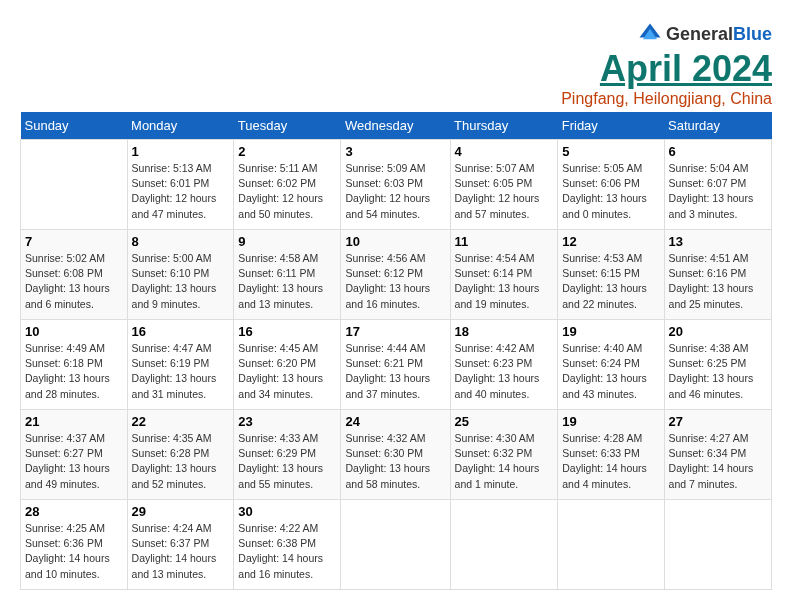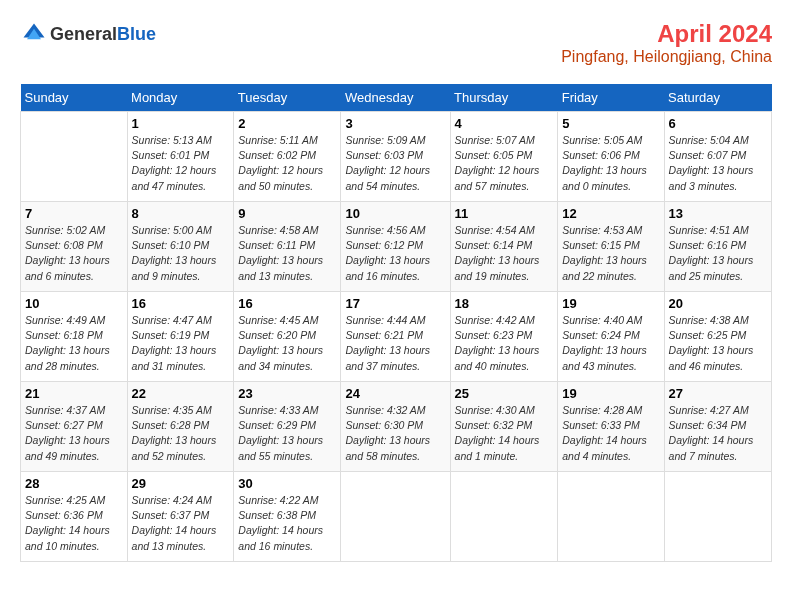--- a/index.html
+++ b/index.html
@@ -6,22 +6,23 @@
     body {
       font-family: Arial, sans-serif;
       background: #fff;
       width: 792px;
       min-height: 612px;
       padding: 20px;
     }
     .header {
       display: flex;
       justify-content: space-between;
-      align-items: flex-start;
-      margin-bottom: 18px;
+      align-items: flex-end;
+      margin-bottom: 4px;
+      flex-direction: column;
     }
     .logo {
       display: flex;
       align-items: center;
     }
     .logo-text-general {
       font-size: 18px;
       font-weight: bold;
       color: #333;
     }
@@ -32,23 +33,24 @@
     }
     .logo-icon {
       width: 28px;
       height: 28px;
       margin-right: 2px;
     }
     .title-block {
       text-align: right;
     }
     .month-title {
-      font-size: 24px;
-      font-weight: bold;
-      color: #ef4444;
+      font-size: 36px;
+      font-weight: bold;
+      color: #0f766e;
+      text-decoration: underline;
     }
     .location-title {
       font-size: 16px;
       color: #c2410c;
     }
     table {
       width: 100%;
       border-collapse: collapse;
       font-size: 11px;
       border-radius: 9px;
@@ -75,21 +77,20 @@
     .day-num {
       font-weight: bold;
       font-size: 13px;
       display: block;
       margin-bottom: 2px;
     }
     .day-info {
       font-size: 10.5px;
       color: #333;
       line-height: 1.45;
-      font-style: italic;
     }
     .empty-cell {
       background: #fff !important;
     }
   </style>
 </head>
 <body>
 
 <div class="header">
   <div class="logo">

